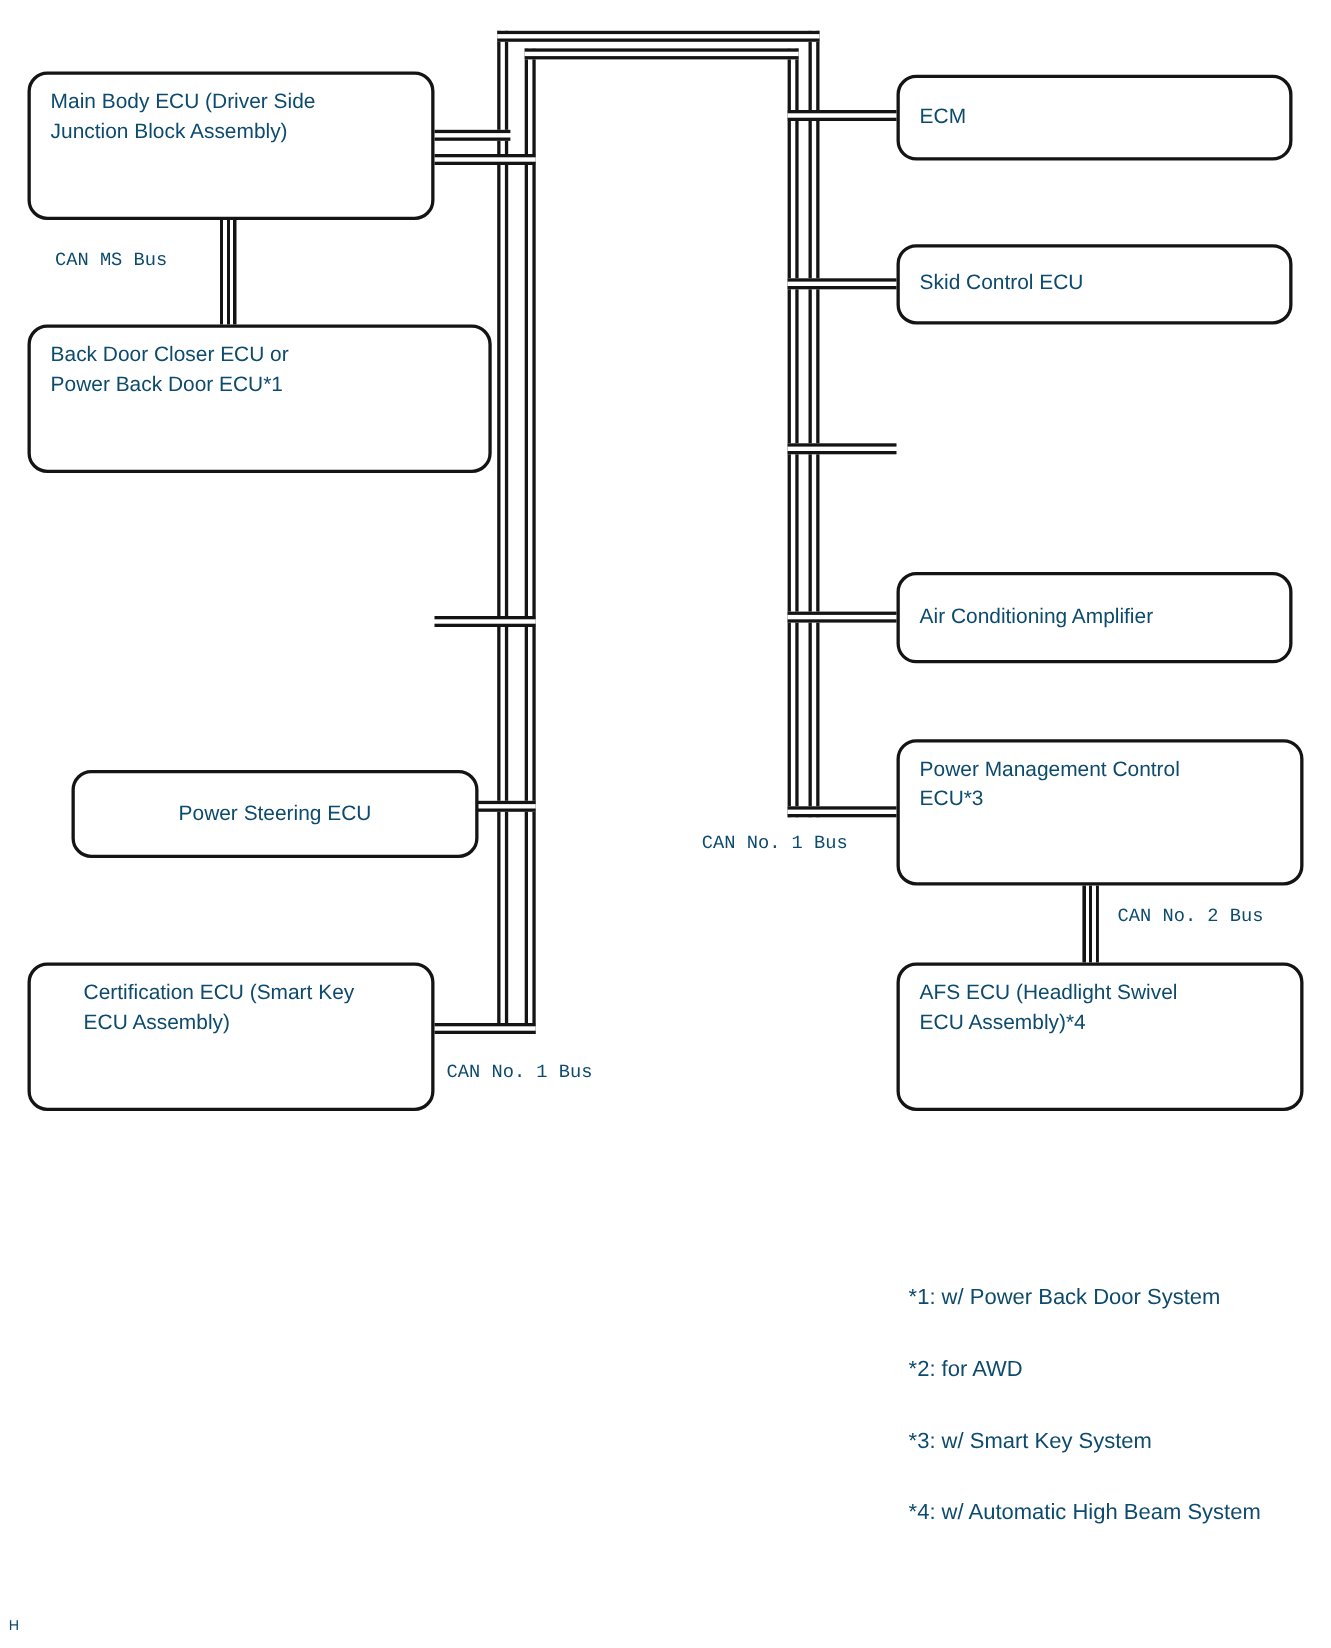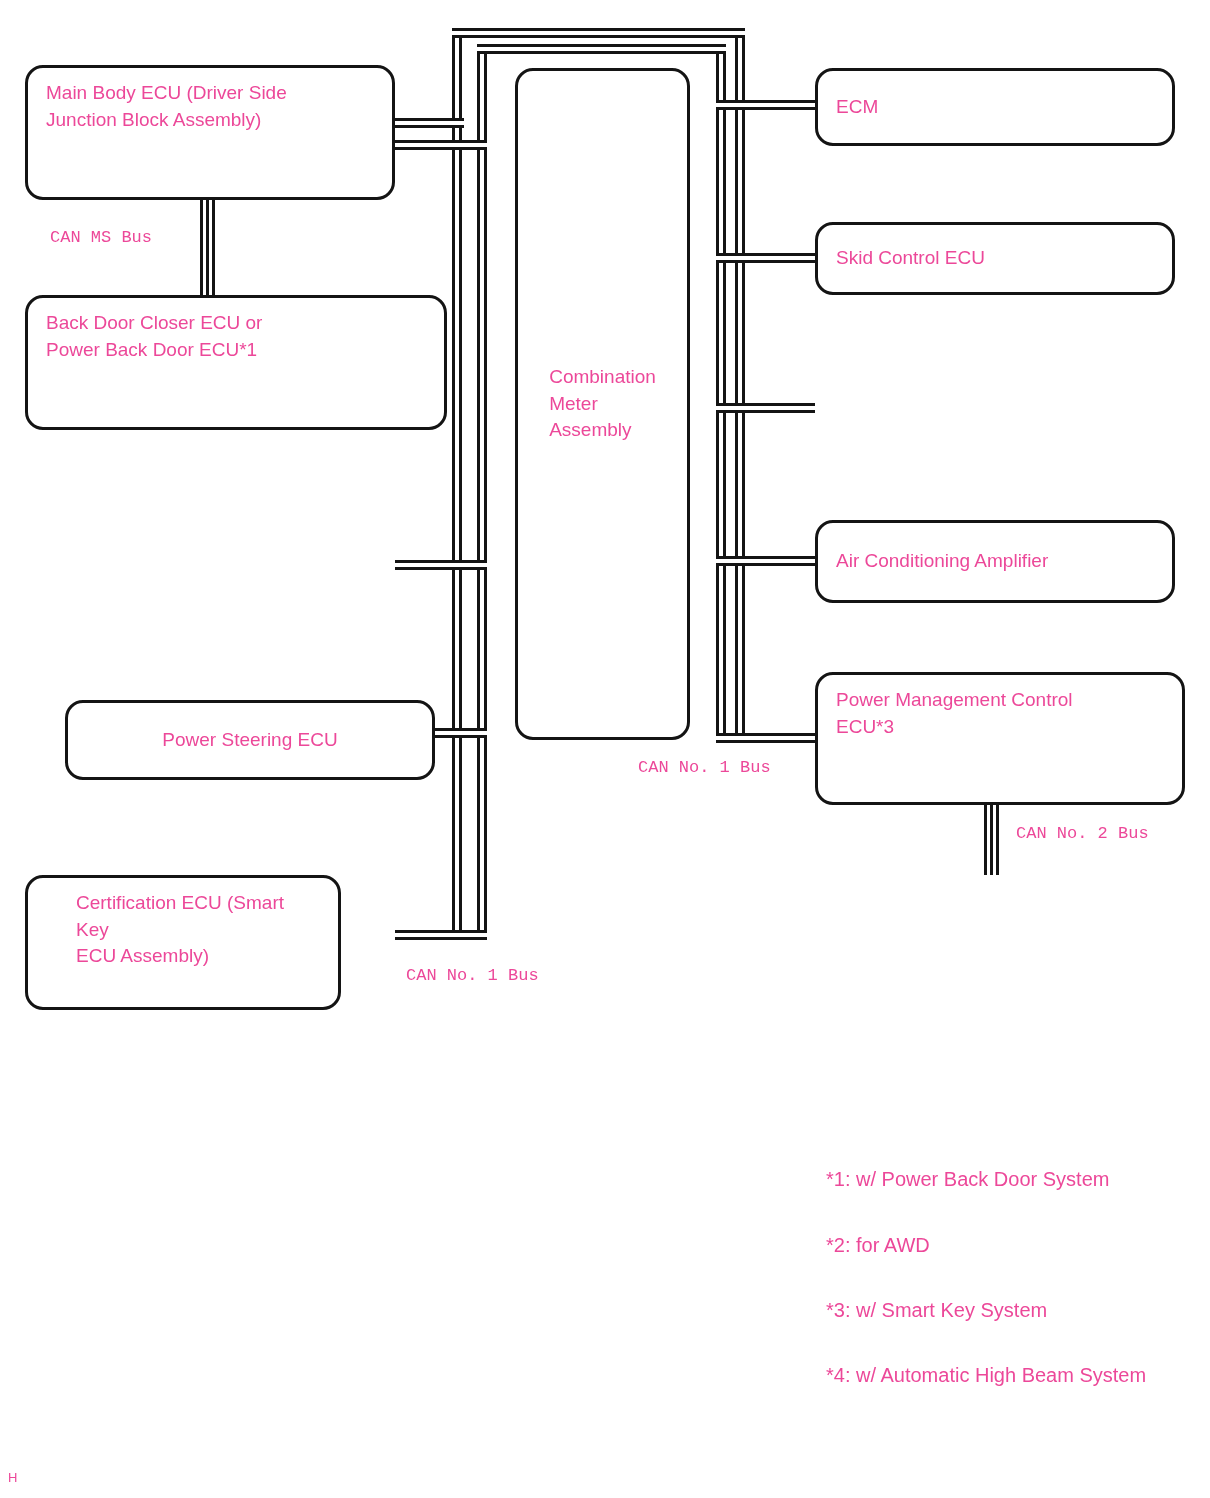--- a/index.html
+++ b/index.html
@@ -2,21 +2,21 @@
 <html><head>
 <meta charset="utf-8">
 <style>
   html, body { margin: 0; padding: 0; background: #ffffff; }
   .canvas {
     position: relative;
     width: 1210px;
     height: 1498px;
     background: #ffffff;
     font-family: "Liberation Sans", sans-serif;
-    color: #ec4899;
+    color: #0c4a6e;
     overflow: hidden;
   }
   .ecu-box {
     position: absolute;
     background: #ffffff;
     border: 3px solid #141414;
     border-radius: 18px;
     font-size: 19px;
     line-height: 1.4;
     display: flex;
@@ -81,43 +81,42 @@
     <span>Main Body ECU (Driver Side
 Junction Block Assembly)</span>
   </div>
   <div class="ecu-box align-top" style="left:25px; top:295px; width:422px; height:135px;">
     <span>Back Door Closer ECU or
 Power Back Door ECU*1</span>
   </div>
   <div class="ecu-box align-hcenter" style="left:25px; top:700px; width:370px; height:80px;margin-left:40px;">
     <span>Power Steering ECU</span>
   </div>
-  <div class="ecu-box align-top" style="left:25px; top:875px; width:316px; height:135px;padding-left:48px;">
+  <div class="ecu-box align-top" style="left:25px; top:875px; width:370px; height:135px;padding-left:48px;">
     <span>Certification ECU (Smart Key
 ECU Assembly)</span>
   </div>
 
-  <div class="ecu-box align-center" style="left:515px; top:68px; width:175px; height:672px; padding:0 20px;">
-    <span>Combination
-Meter
-Assembly</span>
-  </div>
 
   <div class="ecu-box align-middle" style="left:815px; top:222px; width:360px; height:73px;">
     <span>Skid Control ECU</span>
   </div>
   <div class="ecu-box align-middle" style="left:815px; top:68px; width:360px; height:78px;">
     <span>ECM</span>
   </div>
   <div class="ecu-box align-middle" style="left:815px; top:520px; width:360px; height:83px;">
     <span>Air Conditioning Amplifier</span>
   </div>
   <div class="ecu-box align-top" style="left:815px; top:672px; width:370px; height:133px;">
     <span>Power Management Control
 ECU*3</span>
+  </div>
+  <div class="ecu-box align-top" style="left:815px; top:875px; width:370px; height:135px;">
+    <span>AFS ECU (Headlight Swivel
+ECU Assembly)*4</span>
   </div>
 
   <div class="lbl" style="left:50px; top:228px;">CAN MS Bus</div>
   <div class="lbl" style="left:638px; top:758px;">CAN No. 1 Bus</div>
   <div class="lbl" style="left:1016px; top:824px;">CAN No. 2 Bus</div>
   <div class="lbl" style="left:406px; top:966px;">CAN No. 1 Bus</div>
 
   <div class="note" style="left:798px; top:1168px;">*1: w/ Power Back Door System</div>
   <div class="note" style="left:798px; top:1234px;">*2: for AWD</div>
   <div class="note" style="left:798px; top:1299px;">*3: w/ Smart Key System</div>

